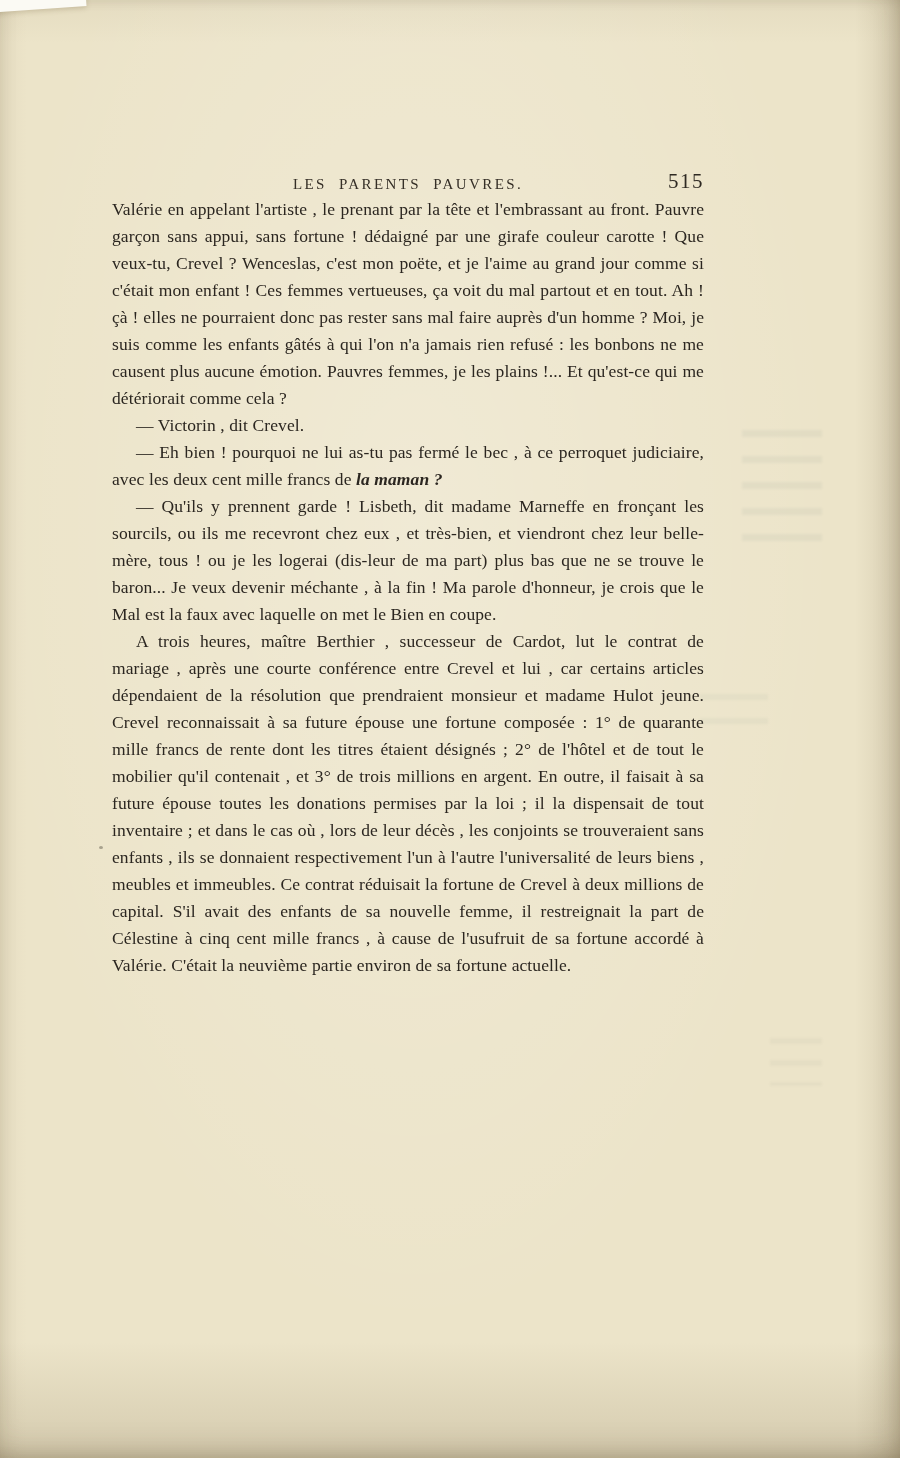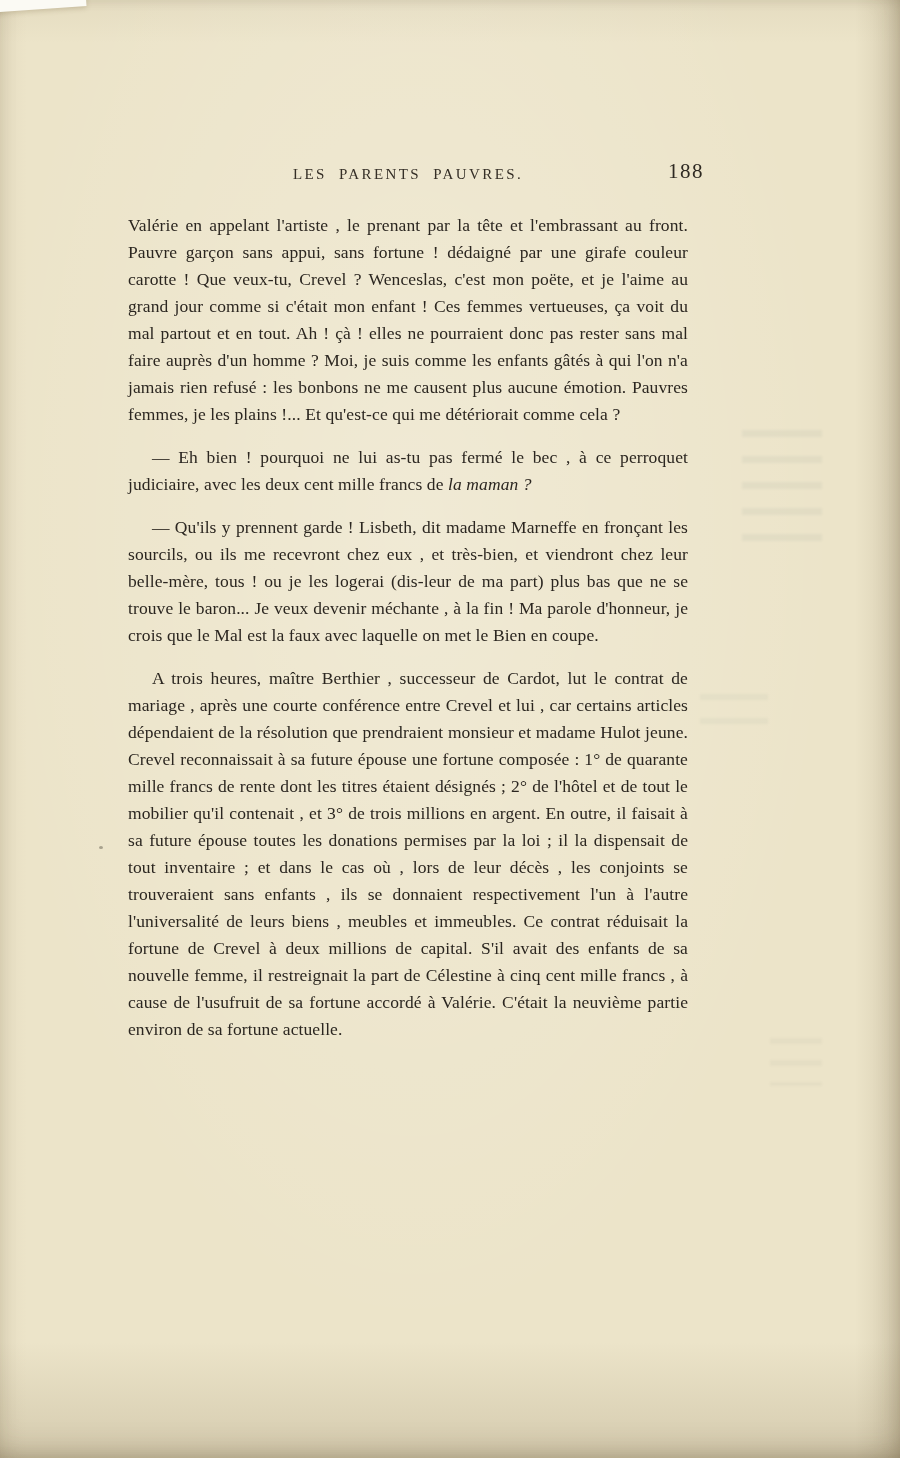--- a/index.html
+++ b/index.html
@@ -33,21 +33,21 @@
     top: -9px;
     left: -26px;
     width: 112px;
     height: 19px;
     background: #fbfaf4;
     transform: rotate(-4deg);
     box-shadow: 0 2px 5px rgba(110,90,50,0.22);
   }
   .page-header {
     position: absolute;
-    top: 161px;
+    top: 171px;
     left: 112px;
     width: 592px;
     height: 30px;
   }
   .running-title {
     text-align: center;
     font-size: 15px;
     letter-spacing: 2.4px;
     word-spacing: 6px;
     color: #352f27;
@@ -68,27 +68,28 @@
     width: 592px;
     font-size: 17.5px;
     line-height: 27px;
     color: #2b2620;
     text-align: justify;
     letter-spacing: 0.1px;
     hyphens: auto;
     -webkit-hyphens: auto;
   }
   .text-block p {
-    margin: 16px;
+    margin: 0;
   }
   .text-block p.indent {
     text-indent: 24px;
   }
   .italic {
     font-style: italic;
+    font-weight: bold;
   }
   .bleed {
     position: absolute;
     opacity: 0.5;
     filter: blur(1.3px);
     pointer-events: none;
   }
   .bleed-1 {
     left: 742px; top: 430px; width: 80px; height: 120px;
     background: repeating-linear-gradient(to bottom,
@@ -116,25 +117,26 @@
 </style>
 </head>
 <body>
 
 <div class="page">
 
   <div class="scan-corner"></div>
 
   <div class="page-header">
     <div class="running-title">LES PARENTS PAUVRES.</div>
-    <div class="page-number">188</div>
+    <div class="page-number">515</div>
   </div>
 
   <div class="text-block">
       <p><span>Valérie en appelant l'artiste&nbsp;, le prenant par la tête et l'embrassant au front. Pauvre garçon sans appui, sans fortune&nbsp;! dédaigné par une girafe couleur carotte&nbsp;! Que veux-tu, Crevel&nbsp;? Wenceslas, c'est mon poëte, et je l'aime au grand jour comme si c'était mon enfant&nbsp;! Ces femmes vertueuses, ça voit du mal partout et en tout. Ah&nbsp;! çà&nbsp;! elles ne pourraient donc pas rester sans mal faire auprès d'un homme&nbsp;? Moi, je suis comme les enfants gâtés à qui l'on n'a jamais rien refusé&nbsp;: les bonbons ne me causent plus aucune émotion. Pauvres femmes, je les plains&nbsp;!... Et qu'est-ce qui me détériorait comme cela&nbsp;?</span></p>
+      <p class="indent"><span>— Victorin&nbsp;, dit Crevel.</span></p>
       <p class="indent"><span>— Eh bien&nbsp;! pourquoi ne lui as-tu pas fermé le bec&nbsp;, à ce perroquet judiciaire, avec les deux cent mille francs de </span><span class="italic">la maman&nbsp;?</span></p>
       <p class="indent"><span>— Qu'ils y prennent garde&nbsp;! Lisbeth, dit madame Marneffe en fronçant les sourcils, ou ils me recevront chez eux&nbsp;, et très-bien, et viendront chez leur belle-mère, tous&nbsp;! ou je les logerai (dis-leur de ma part) plus bas que ne se trouve le baron... Je veux devenir méchante&nbsp;, à la fin&nbsp;! Ma parole d'honneur, je crois que le Mal est la faux avec laquelle on met le Bien en coupe.</span></p>
       <p class="indent"><span>A trois heures, maître Berthier&nbsp;, successeur de Cardot, lut le contrat de mariage&nbsp;, après une courte conférence entre Crevel et lui&nbsp;, car certains articles dépendaient de la résolution que prendraient monsieur et madame Hulot jeune. Crevel reconnaissait à sa future épouse une fortune composée&nbsp;: 1° de quarante mille francs de rente dont les titres étaient désignés&nbsp;; 2° de l'hôtel et de tout le mobilier qu'il contenait&nbsp;, et 3° de trois millions en argent. En outre, il faisait à sa future épouse toutes les donations permises par la loi&nbsp;; il la dispensait de tout inventaire&nbsp;; et dans le cas où&nbsp;, lors de leur décès&nbsp;, les conjoints se trouveraient sans enfants&nbsp;, ils se donnaient respectivement l'un à l'autre l'universalité de leurs biens&nbsp;, meubles et immeubles. Ce contrat réduisait la fortune de Crevel à deux millions de capital. S'il avait des enfants de sa nouvelle femme, il restreignait la part de Célestine à cinq cent mille francs&nbsp;, à cause de l'usufruit de sa fortune accordé à Valérie. C'était la neuvième partie environ de sa fortune actuelle.</span></p>
     </div>
 
   <div class="bleed bleed-1"></div>
   <div class="bleed bleed-2"></div>
   <div class="bleed bleed-3"></div>
   <div class="ink-speck"></div>
 

